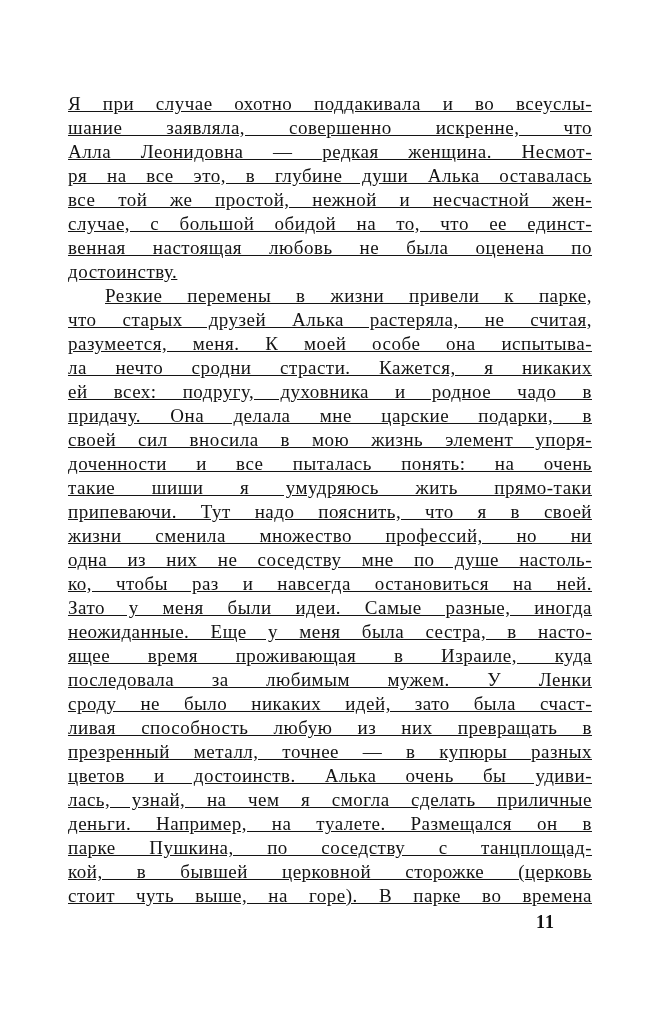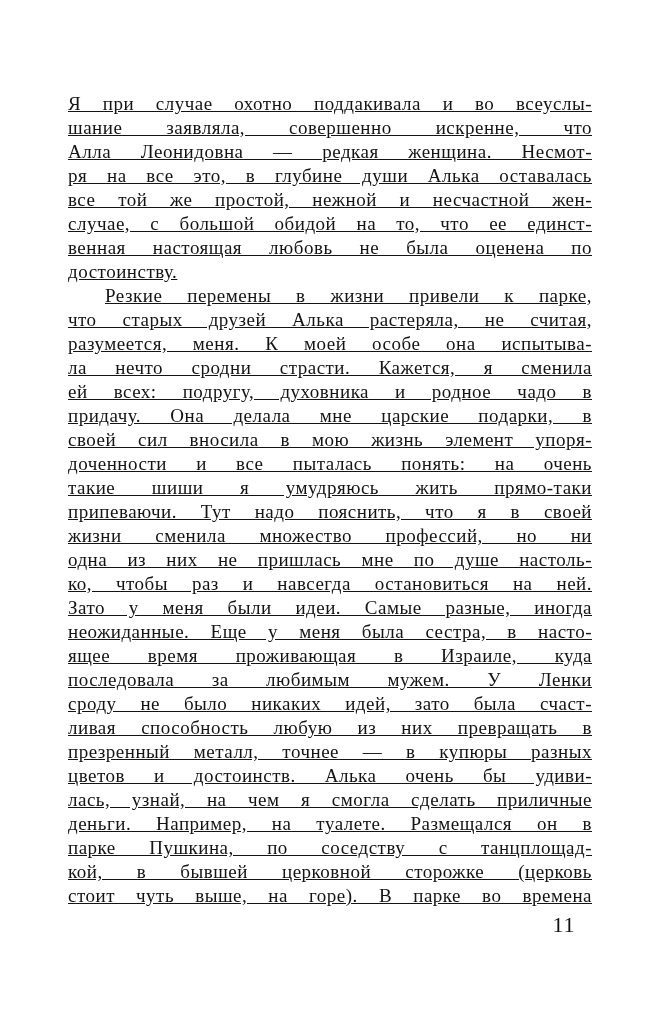--- a/index.html
+++ b/index.html
@@ -42,24 +42,24 @@
     text-align-last: left;
   }
   .line.indent {
     text-indent: 37px;
   }
   .page-number {
     position: absolute;
     left: 536px;
     top: 912px;
     width: 56px;
-    text-align: center;
+    text-align: left;
     color: #111111;
-    font-size: 22px;
-    font-weight: normal;
+    font-size: 18px;
+    font-weight: bold;
     letter-spacing: 1px;
   }
 </style>
 </head>
 <body style="background: rgb(255, 255, 255);">
 
 <div class="page">
   <div class="page-text" style="color: rgb(20, 20, 20);">
       <div class="paragraph">
         <div class="line">Я при случае охотно поддакивала и во всеуслы-</div>
@@ -68,29 +68,29 @@
         <div class="line">ря на все это, в глубине души Алька оставалась</div>
         <div class="line">все той же простой, нежной и несчастной жен-</div>
         <div class="line">случае, с большой обидой на то, что ее единст-</div>
         <div class="line">венная настоящая любовь не была оценена по</div>
         <div class="line line-end">достоинству.</div>
       </div>
       <div class="paragraph">
         <div class="line indent">Резкие перемены в жизни привели к парке,</div>
         <div class="line">что старых друзей Алька растеряла, не считая,</div>
         <div class="line">разумеется, меня. К моей особе она испытыва-</div>
-        <div class="line">ла нечто сродни страсти. Кажется, я сменила</div>
+        <div class="line">ла нечто сродни страсти. Кажется, я никаких</div>
         <div class="line">ей всех: подругу, духовника и родное чадо в</div>
         <div class="line">придачу. Она делала мне царские подарки, в</div>
         <div class="line">своей сил вносила в мою жизнь элемент упоря-</div>
         <div class="line">доченности и все пыталась понять: на очень</div>
         <div class="line">такие шиши я умудряюсь жить прямо-таки</div>
         <div class="line">припеваючи. Тут надо пояснить, что я в своей</div>
         <div class="line">жизни сменила множество профессий, но ни</div>
-        <div class="line">одна из них не пришлась мне по душе настоль-</div>
+        <div class="line">одна из них не соседству мне по душе настоль-</div>
         <div class="line">ко, чтобы раз и навсегда остановиться на ней.</div>
         <div class="line">Зато у меня были идеи. Самые разные, иногда</div>
         <div class="line">неожиданные. Еще у меня была сестра, в насто-</div>
         <div class="line">ящее время проживающая в Израиле, куда</div>
         <div class="line">последовала за любимым мужем. У Ленки</div>
         <div class="line">сроду не было никаких идей, зато была счаст-</div>
         <div class="line">ливая способность любую из них превращать в</div>
         <div class="line">презренный металл, точнее — в купюры разных</div>
         <div class="line">цветов и достоинств. Алька очень бы удиви-</div>
         <div class="line">лась, узнай, на чем я смогла сделать приличные</div>

